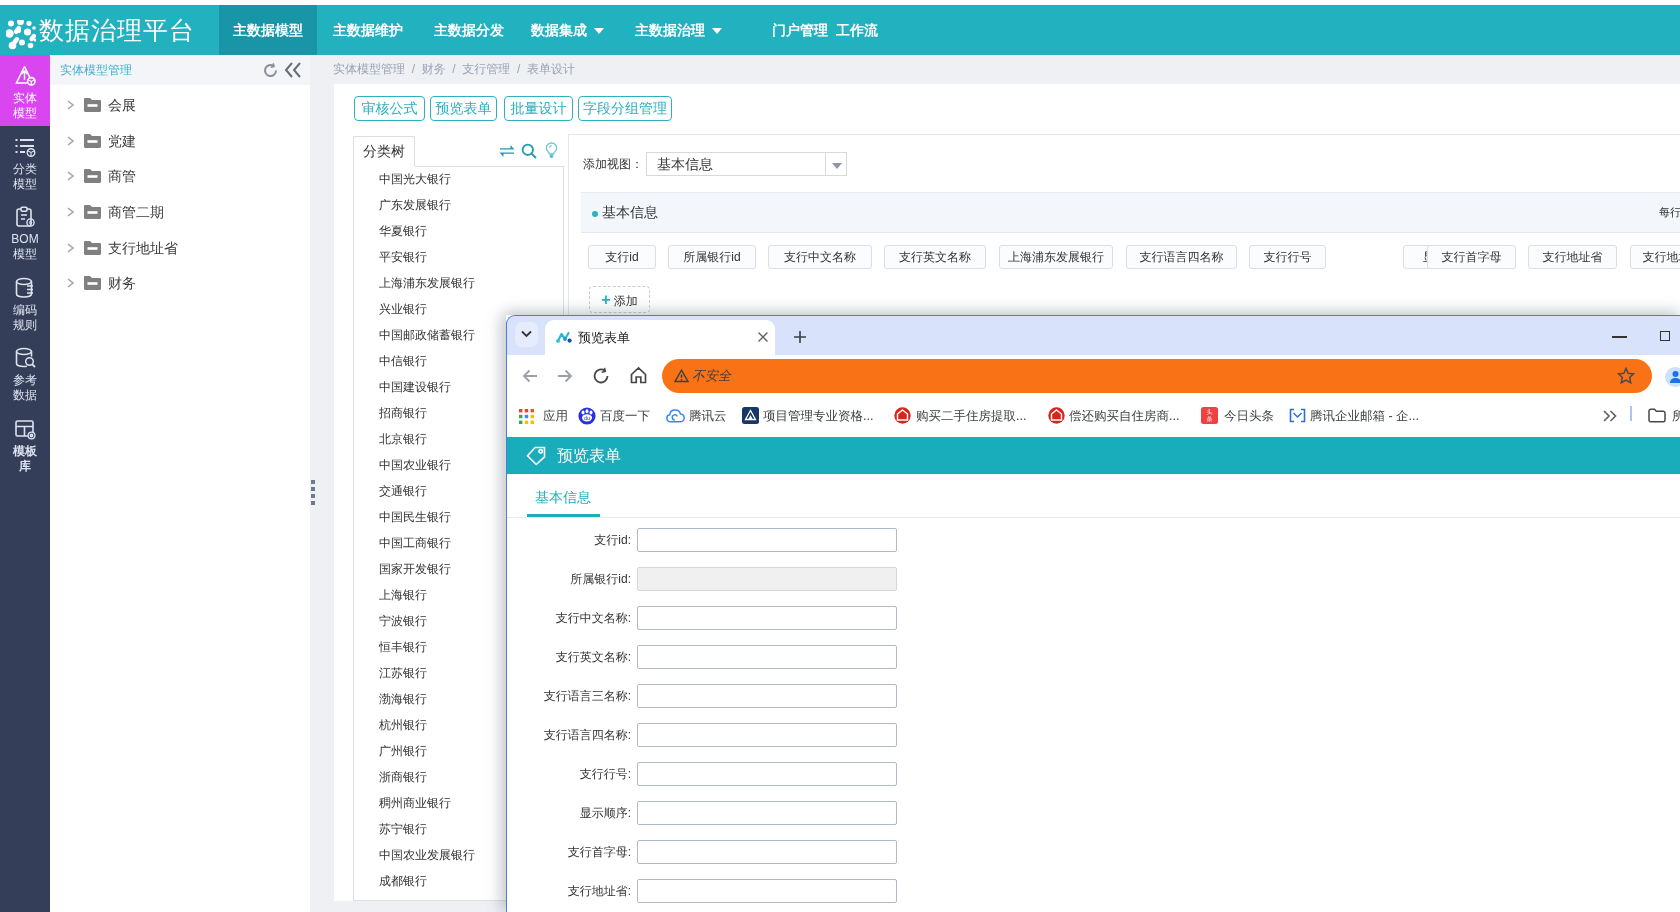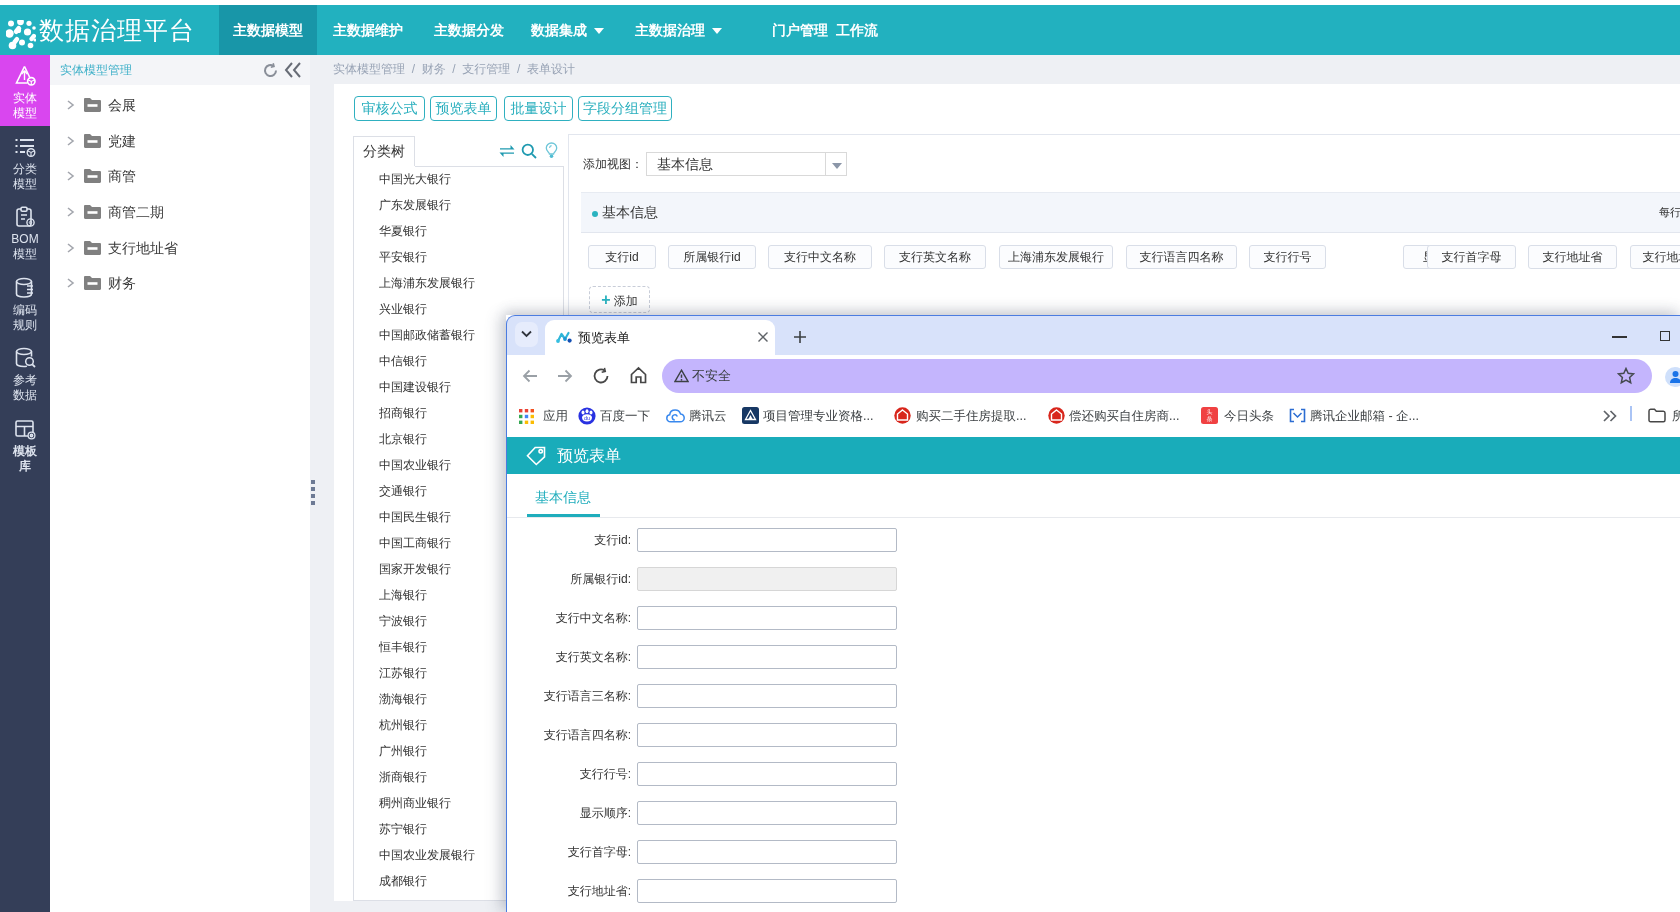--- a/index.html
+++ b/index.html
@@ -54,21 +54,21 @@
 .chip { top:245px; height:24px; border:1px solid #d9dee8; border-radius:3px; background:#fbfcfe; font-size:12px; color:#333; text-align:center; line-height:22px; white-space:nowrap; overflow:hidden; }
 #addbtn { left:589px; top:286px; width:61px; height:27px; border:1px dashed #c8cdd8; border-radius:4px; text-align:center; line-height:25px; font-size:12px; color:#333; }
 #addbtn .p { color:#2ab3c0; font-size:16px; font-weight:bold; }
 
 #popup { left:506px; top:315px; width:1174px; height:597px; box-shadow:-7px 0 14px rgba(70,80,100,.20), 0 -5px 12px rgba(70,80,100,.18); }
 #pop-strip { left:506px; top:315px; width:1174px; height:40px; background:#d8e2fa; border-top:1px solid #4b7ce0; border-left:1px solid #4b7ce0; border-top-left-radius:9px; }
 #pop-chevbtn { left:515px; top:322px; width:23px; height:25px; background:#e6ecfc; border-radius:7px; }
 #pop-tab { left:545px; top:320px; width:230px; height:35px; background:#fff; border-radius:9px 9px 0 0; }
 #pop-tab .title { position:absolute; left:33px; top:0; line-height:35px; font-size:13px; color:#1f1f1f; }
 #pop-addr { left:507px; top:355px; width:1173px; height:41px; background:#fff; }
-#pop-omni { left:662px; top:359px; width:990px; height:34px; border-radius:17px; background:#c4b5fd; }
+#pop-omni { left:662px; top:359px; width:990px; height:34px; border-radius:17px; background:#f97316;font-style:italic; }
 #pop-omni .sec { position:absolute; left:30px; top:0; line-height:34px; font-size:13px; color:#3c4043; }
 #pop-omni .url { position:absolute; left:86px; top:0; line-height:34px; font-size:14px; letter-spacing:0.45px; color:#202124; white-space:nowrap; }
 #pop-bm { left:507px; top:396px; width:1173px; height:41px; background:#fff; }
 .bmtext { top:396px; height:41px; line-height:41px; font-size:12.5px; color:#3c4043; white-space:nowrap; }
 #pop-teal { left:507px; top:437px; width:1173px; height:37px; background:#19acba; }
 #pop-body { left:507px; top:474px; width:1173px; height:438px; background:#fff; }
 #ptab { left:535px; top:482px; width:60px; height:30px; line-height:30px; font-size:14px; color:#1fadbc; }
 #ptab-bar { left:527px; top:514px; width:73px; height:3px; background:#1fadbc; }
 #pdivider { left:507px; top:517px; width:1173px; height:1px; background:#e7e9ed; }
 .frow-label { width:125px; height:24px; line-height:24px; font-size:12px; color:#333; text-align:right; }

